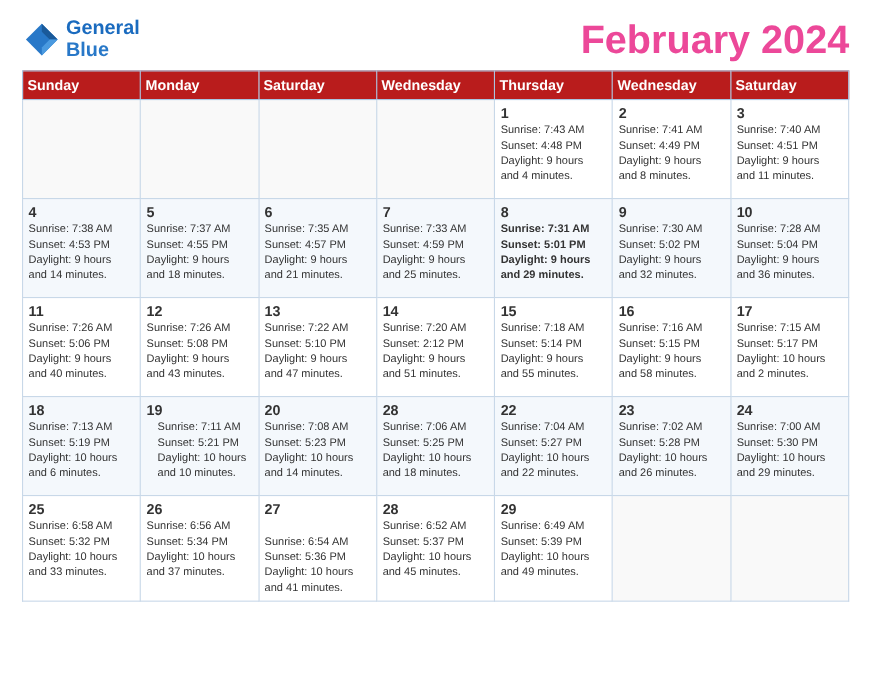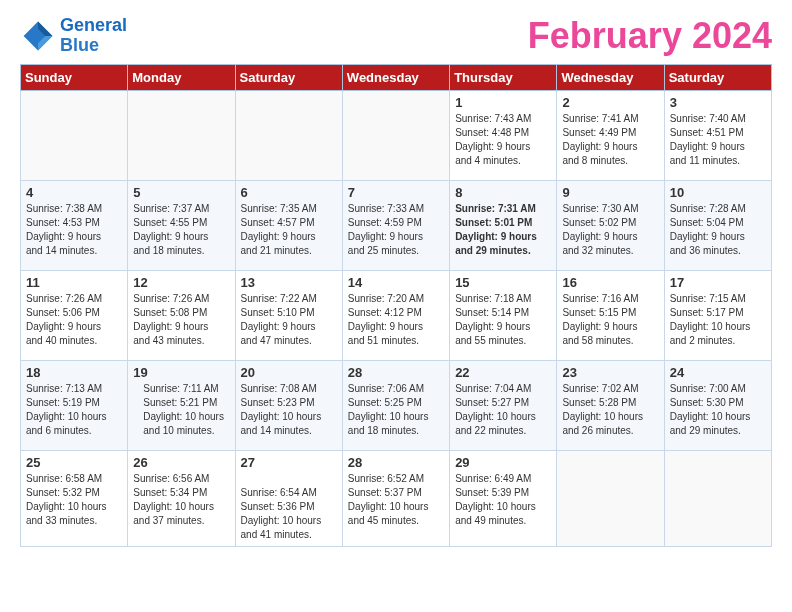--- a/index.html
+++ b/index.html
@@ -218,21 +218,21 @@
         <td>
           <span class="day-number">13</span>
           <div class="day-info" style="white-space: pre-line;">Sunrise: 7:22 AM
 Sunset: 5:10 PM
 Daylight: 9 hours
 and 47 minutes.</div>
         </td>
         <td>
           <span class="day-number">14</span>
           <div class="day-info" style="white-space: pre-line;">Sunrise: 7:20 AM
-Sunset: 4:12 PM
+Sunset: 2:12 PM
 Daylight: 9 hours
 and 51 minutes.</div>
         </td>
         <td>
           <span class="day-number">15</span>
           <div class="day-info" style="white-space: pre-line;">Sunrise: 7:18 AM
 Sunset: 5:14 PM
 Daylight: 9 hours
 and 55 minutes.</div>
         </td>

